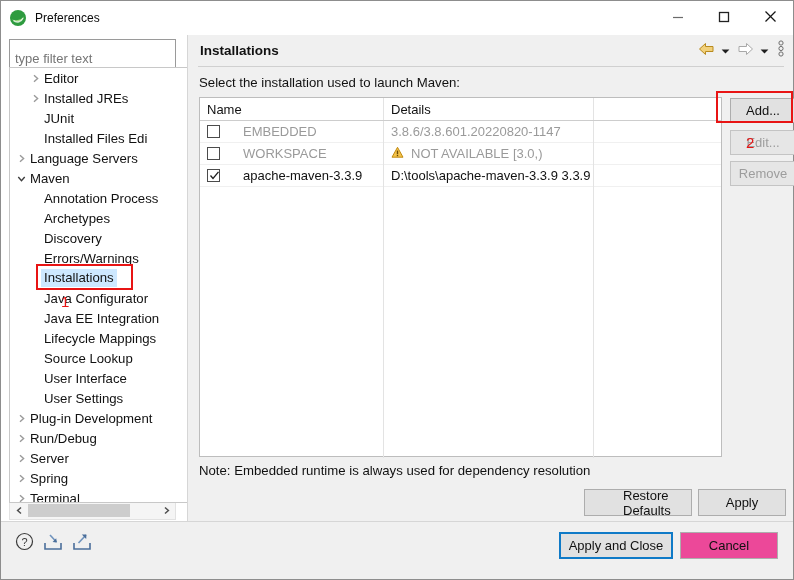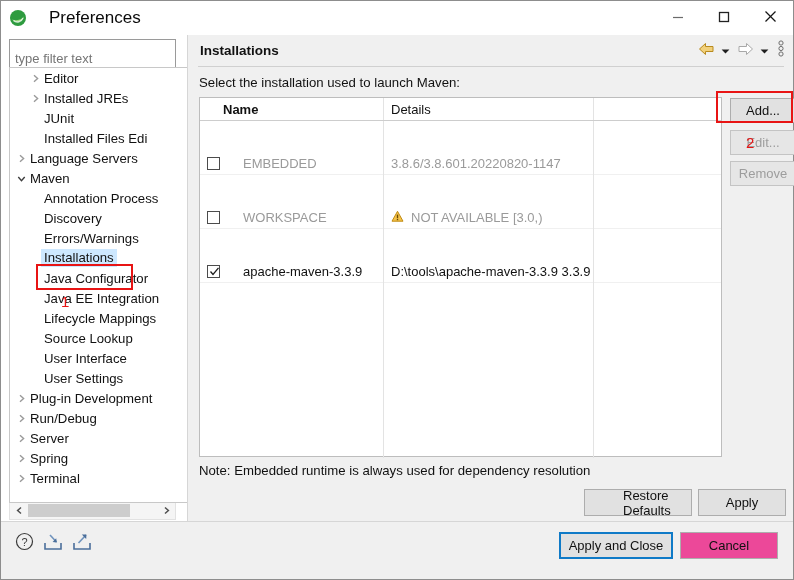--- a/index.html
+++ b/index.html
@@ -24,22 +24,22 @@
     position: absolute; top: 0; left: 0;
     width: 792px; height: 34px;
     background: #ffffff;
     display: flex; align-items: center;
   }
   #title-logo {
     margin-left: 8px; width: 18px; height: 18px;
     display: block;
   }
   #title-text {
-    margin-left: 22px;
-    font-size: 17px;
+    margin-left: 8px;
+    font-size: 12px;
     color: #0a0a0a;
   }
   .winbtn {
     width: 46px; height: 33px;
     display: flex; align-items: center; justify-content: center;
     background: transparent;
   }
   #winbtns { margin-left: auto; display: flex; height: 33px; }
 
   
@@ -172,21 +172,20 @@
     padding-left: 7px;
   }
   .col-sep {
     position: absolute; top: 0; width: 1px; height: 100%;
     background: #e3e3e3;
   }
   .trow {
     position: relative; height: 22px;
     display: flex; align-items: center;
     border-bottom: 1px solid #f0f0f0;
-    margin-top: 32px;
   }
   .cb {
     position: absolute; left: 7px; top: 4px;
     width: 13px; height: 13px;
     border: 1px solid #4b4b4b;
     background: #ffffff;
   }
   .cb svg { position: absolute; left: 1px; top: 0px; }
   .cell-name {
     position: absolute; left: 43px;
@@ -363,20 +362,25 @@
             <span class="lbl">Maven</span>
           </div>
           <div class="tree-item">
             <span class="tw-spacer"></span>
             <span class="twisty"></span>
             <span class="lbl">Annotation Process</span>
           </div>
           <div class="tree-item">
             <span class="tw-spacer"></span>
             <span class="twisty"></span>
+            <span class="lbl">Archetypes</span>
+          </div>
+          <div class="tree-item">
+            <span class="tw-spacer"></span>
+            <span class="twisty"></span>
             <span class="lbl">Discovery</span>
           </div>
           <div class="tree-item">
             <span class="tw-spacer"></span>
             <span class="twisty"></span>
             <span class="lbl">Errors/Warnings</span>
           </div>
           <div class="tree-item selected">
             <span class="tw-spacer"></span>
             <span class="twisty"></span>
@@ -527,21 +531,21 @@
           </span>
         </div>
       </div>
     </div>
     <div id="head-rule"></div>
 
     <div id="subtitle">Select the installation used to launch Maven:</div>
 
     <div id="table">
       <div id="thead">
-        <div class="th" style="left:16px; width:196px;font-weight:bold;">Name</div>
+        <div class="th" style="left:0; width:196px;">Name</div>
         <div class="col-sep" style="left:183px;"></div>
         <div class="th" style="left:184px; width:210px;">Details</div>
         <div class="col-sep" style="left:393px;"></div>
         <div class="th" style="left:394px; width:127px;"></div>
       </div>
       <div id="tbody">
           <div class="trow">
             <div class="cb"></div>
             <div class="cell-name dim">EMBEDDED</div>
             <div class="cell-details">

